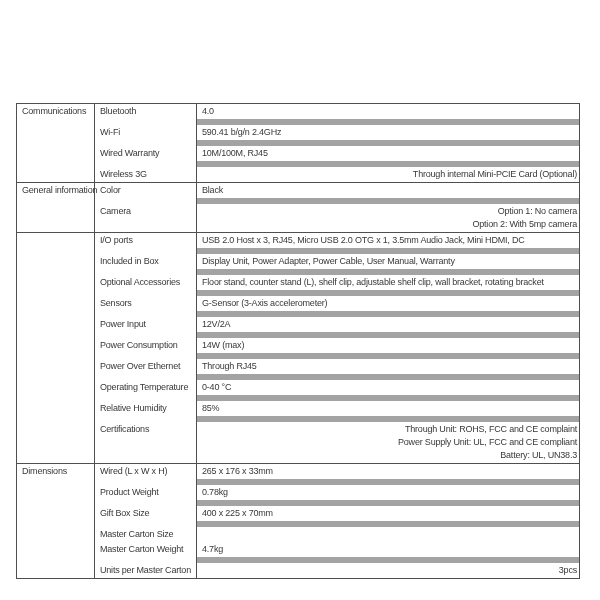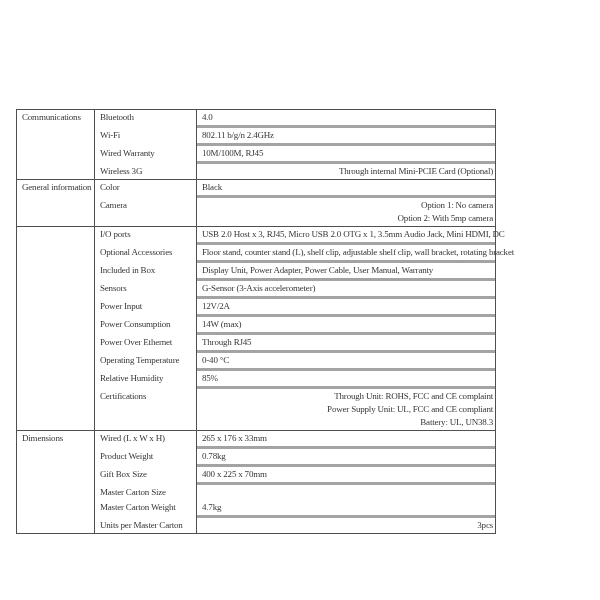--- a/index.html
+++ b/index.html
@@ -11,26 +11,25 @@
     position: relative;
     width: 600px;
     height: 600px;
     background: #ffffff;
     overflow: hidden;
     font-family: "Liberation Sans", sans-serif;
   }
   .spec-table {
     position: absolute;
     left: 16px;
-    top: 109px;
-    width: 480px;
+    top: 103px;
+    width: 564px;
     box-sizing: border-box;
     border: 1px solid #4f4f4f;
     background: #ffffff;
-    font-family: Liberation Serif, serif;
   }
   .spec-section {
     display: flex;
     align-items: stretch;
     border-top: 1px solid #4f4f4f;
   }
   .spec-section:first-child {
     border-top: none;
   }
   .cat-cell {
@@ -66,21 +65,21 @@
     line-height: 13px;
     letter-spacing: -0.2px;
     color: #383838;
     white-space: nowrap;
     overflow: visible;
   }
   .value-cell {
     flex: 1;
     min-width: 0;
     box-sizing: border-box;
-    border-bottom: 3px solid #a3a3a3;
+    border-bottom: 6px solid #a3a3a3;
     padding: 1px 2px 1px 5px;
     font-size: 9px;
     line-height: 13px;
     letter-spacing: -0.2px;
     color: #383838;
   }
   .spec-row:last-child .value-cell {
     border-bottom: none;
     text-align: right;
   }
@@ -99,21 +98,21 @@
         <div class="rows-col">
           <div class="spec-row">
             <div class="item-cell">Bluetooth</div>
             <div class="value-cell">
               <div class="value-line">4.0</div>
             </div>
           </div>
           <div class="spec-row">
             <div class="item-cell">Wi-Fi</div>
             <div class="value-cell">
-              <div class="value-line">802.11 b/g/n 2.4GHz</div>
+              <div class="value-line">590.41 b/g/n 2.4GHz</div>
             </div>
           </div>
           <div class="spec-row">
             <div class="item-cell">Wired Warranty</div>
             <div class="value-cell">
               <div class="value-line">10M/100M, RJ45</div>
             </div>
           </div>
           <div class="spec-row">
             <div class="item-cell">Wireless 3G</div>
@@ -144,29 +143,29 @@
       <div class="spec-section">
         <div class="cat-cell"></div>
         <div class="rows-col">
           <div class="spec-row">
             <div class="item-cell">I/O ports</div>
             <div class="value-cell">
               <div class="value-line">USB 2.0 Host x 3, RJ45, Micro USB 2.0 OTG x 1, 3.5mm Audio Jack, Mini HDMI, DC</div>
             </div>
           </div>
           <div class="spec-row">
+            <div class="item-cell">Included in Box</div>
+            <div class="value-cell">
+              <div class="value-line">Display Unit, Power Adapter, Power Cable, User Manual, Warranty</div>
+            </div>
+          </div>
+          <div class="spec-row">
             <div class="item-cell">Optional Accessories</div>
             <div class="value-cell">
               <div class="value-line">Floor stand, counter stand (L), shelf clip, adjustable shelf clip, wall bracket, rotating bracket</div>
-            </div>
-          </div>
-          <div class="spec-row">
-            <div class="item-cell">Included in Box</div>
-            <div class="value-cell">
-              <div class="value-line">Display Unit, Power Adapter, Power Cable, User Manual, Warranty</div>
             </div>
           </div>
           <div class="spec-row">
             <div class="item-cell">Sensors</div>
             <div class="value-cell">
               <div class="value-line">G-Sensor (3-Axis accelerometer)</div>
             </div>
           </div>
           <div class="spec-row">
             <div class="item-cell">Power Input</div>

